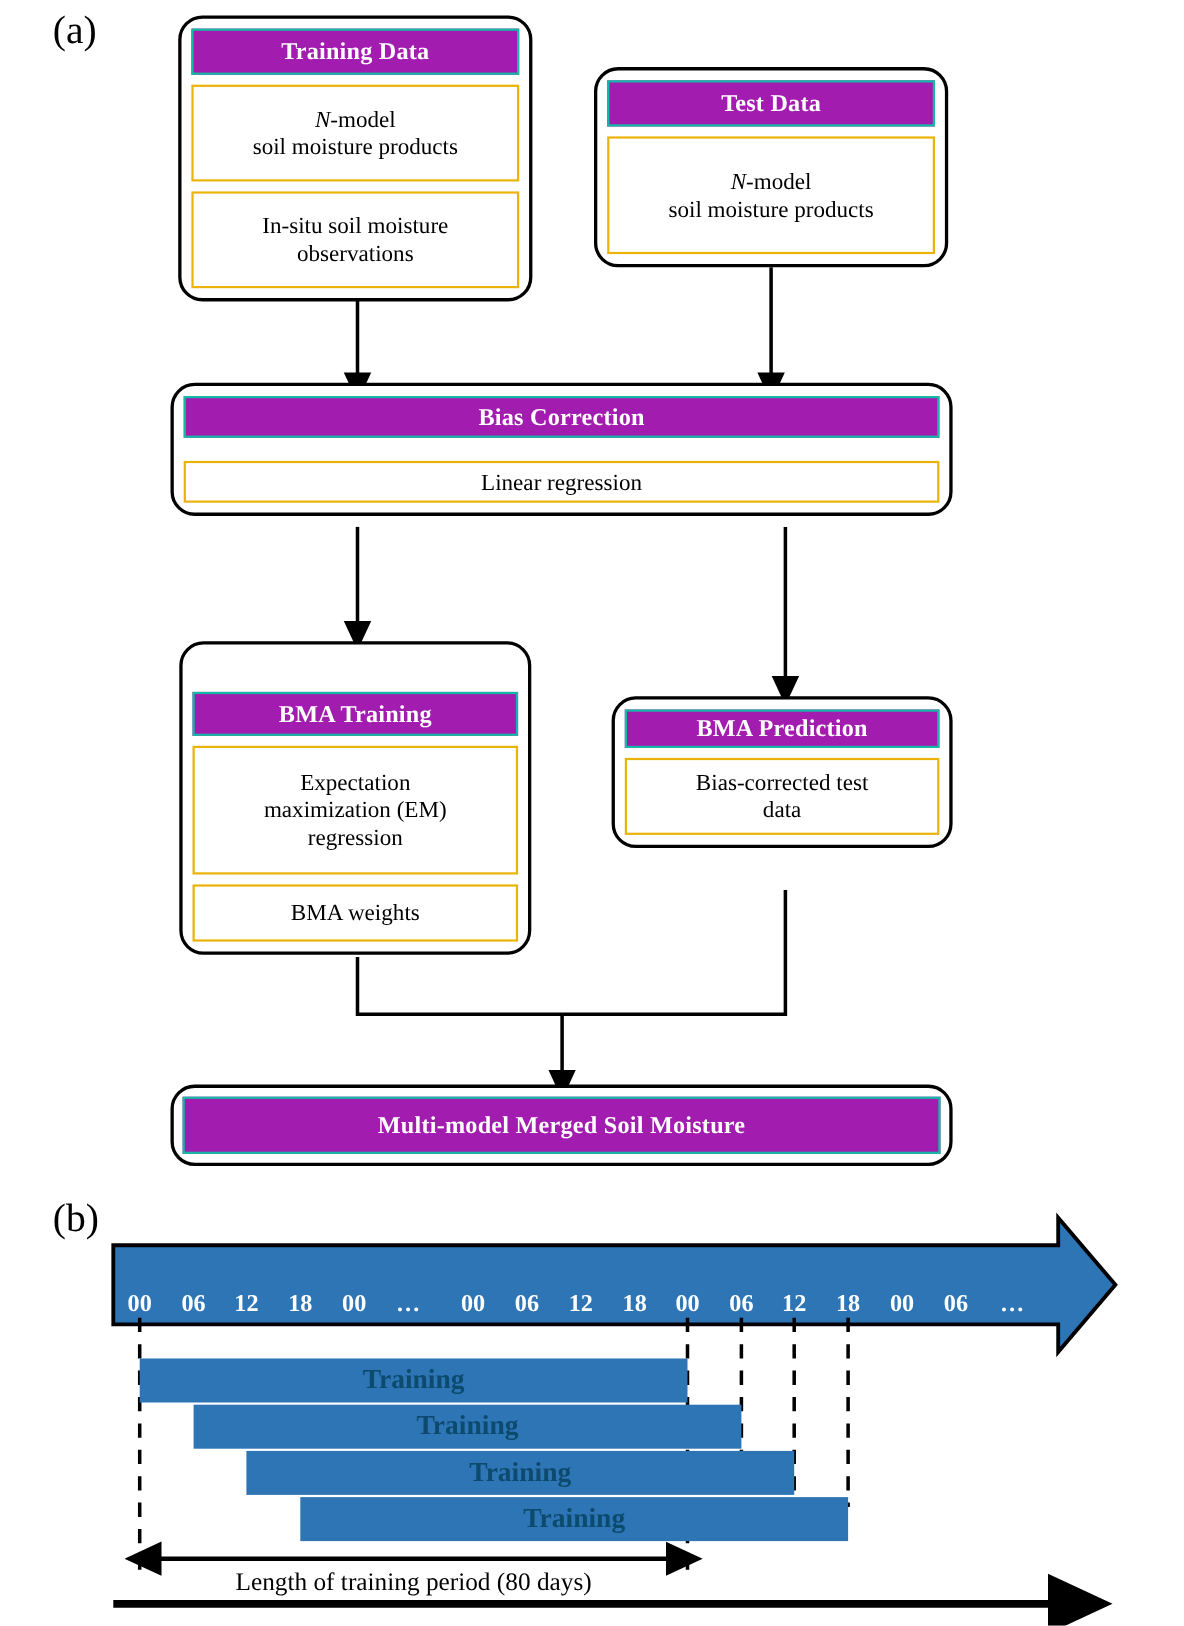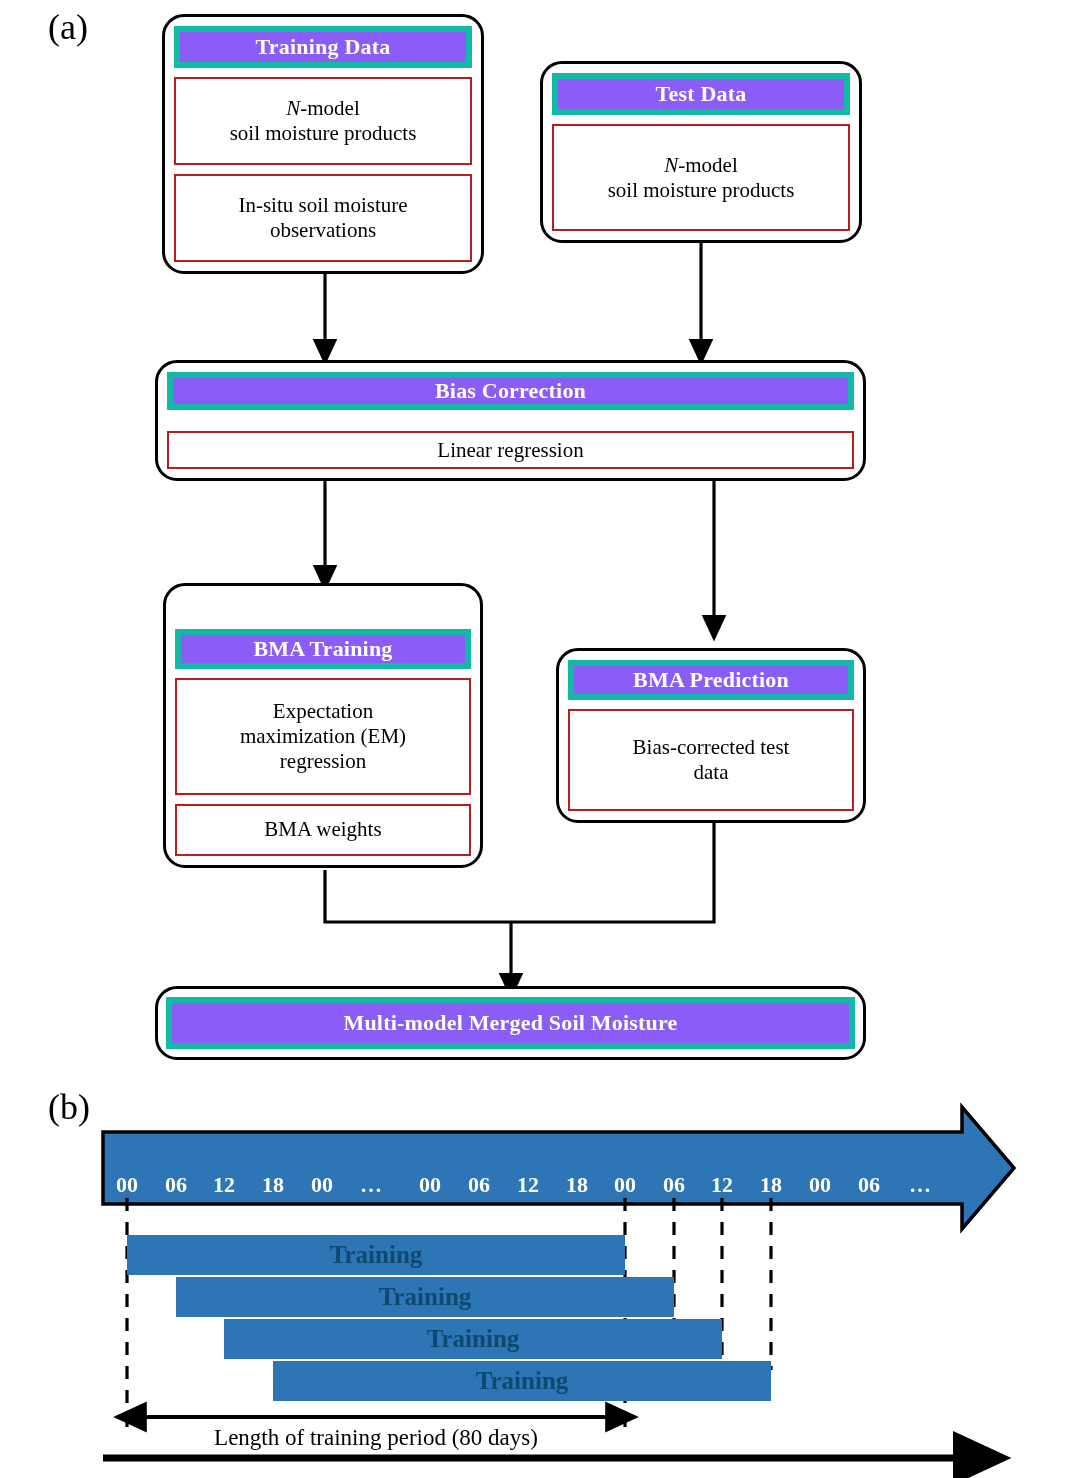--- a/index.html
+++ b/index.html
@@ -24,34 +24,34 @@
     position: absolute;
     background: #ffffff;
     border: 3px solid #000000;
     border-radius: 22px;
     padding: 9px;
     display: flex;
     flex-direction: column;
     gap: 9px;
   }
   .node-header {
-    background: #8b5cf6;
-    border: 6px solid #14b8a6;
+    background: #a21caf;
+    border: 2px solid #14b8a6;
     color: #ffffff;
     font-weight: bold;
     text-align: center;
     display: flex;
     align-items: center;
     justify-content: center;
     font-size: 22px;
     letter-spacing: 0.2px;
   }
   .node-body {
     background: #ffffff;
-    border: 2px solid #b91c1c;
+    border: 2px solid #eab308;
     color: #000000;
     text-align: center;
     display: flex;
     align-items: center;
     justify-content: center;
     font-size: 21px;
     line-height: 1.18;
     flex: 1 1 auto;
   }
   .node-body i { font-style: italic; }
@@ -149,38 +149,38 @@
   <div class="node" style="left:540px; top:61px; width:322px; height:182px;">
     <div class="node-header" style="height:42px;">Test Data</div>
     <div class="node-body" style="height:92px;">
       <span>
         <i>N</i><span>-model</span><br>
         <span>soil moisture products</span>
       </span>
     </div>
   </div>
 
-  <div class="node" style="left:155px; top:360px; width:711px; height:121px;">
+  <div class="node" style="left:155px; top:348px; width:711px; height:121px;">
     <div class="node-header" style="height:42px;">Bias Correction</div>
     <div class="node-body" style="height:42px;margin-top:12px;">Linear regression</div>
   </div>
 
   <div class="node" style="left:163px; top:583px; width:320px; height:285px;">
     <div class="node-header" style="height:40px;margin-top:34px;">BMA Training</div>
     <div class="node-body" style="height:110px;">
       <span>
         <span>Expectation</span><br>
         <span>maximization (EM)</span><br>
         <span>regression</span>
       </span>
     </div>
     <div class="node-body" style="height:46px;">BMA weights</div>
   </div>
 
-  <div class="node" style="left:556px; top:648px; width:310px; height:175px;">
+  <div class="node" style="left:556px; top:633px; width:310px; height:138px;">
     <div class="node-header" style="height:40px;">BMA Prediction</div>
     <div class="node-body" style="height:81px;">
       <span>
         <span>Bias-corrected test</span><br>
         <span>data</span>
       </span>
     </div>
   </div>
 
   <div class="node" style="left:155px; top:986px; width:711px; height:74px; padding:8px;">

